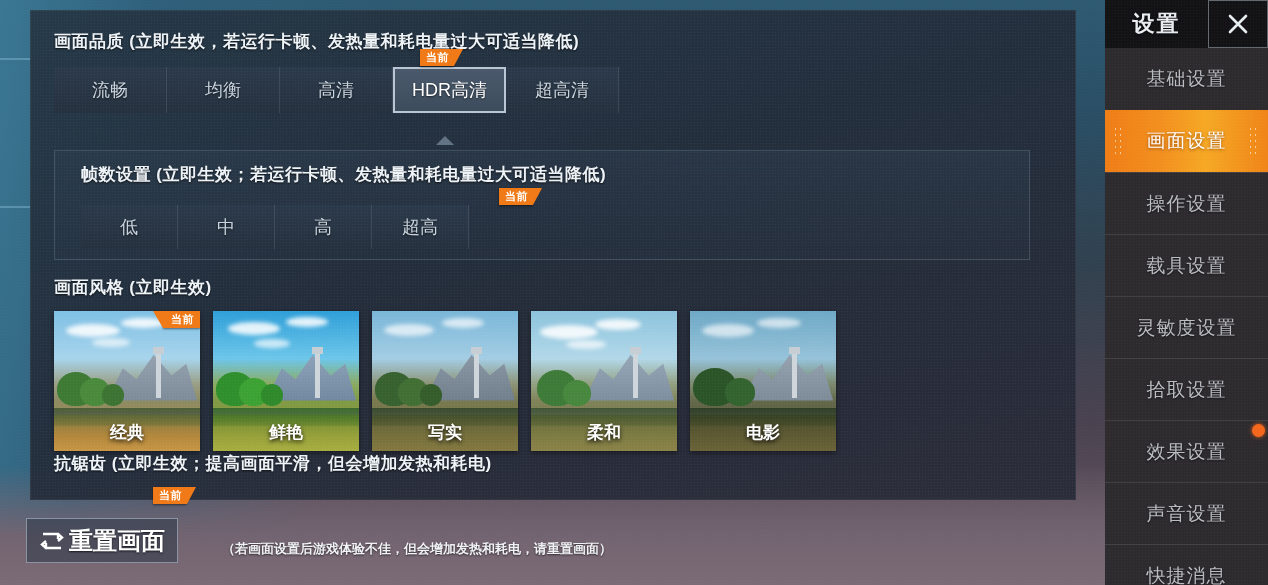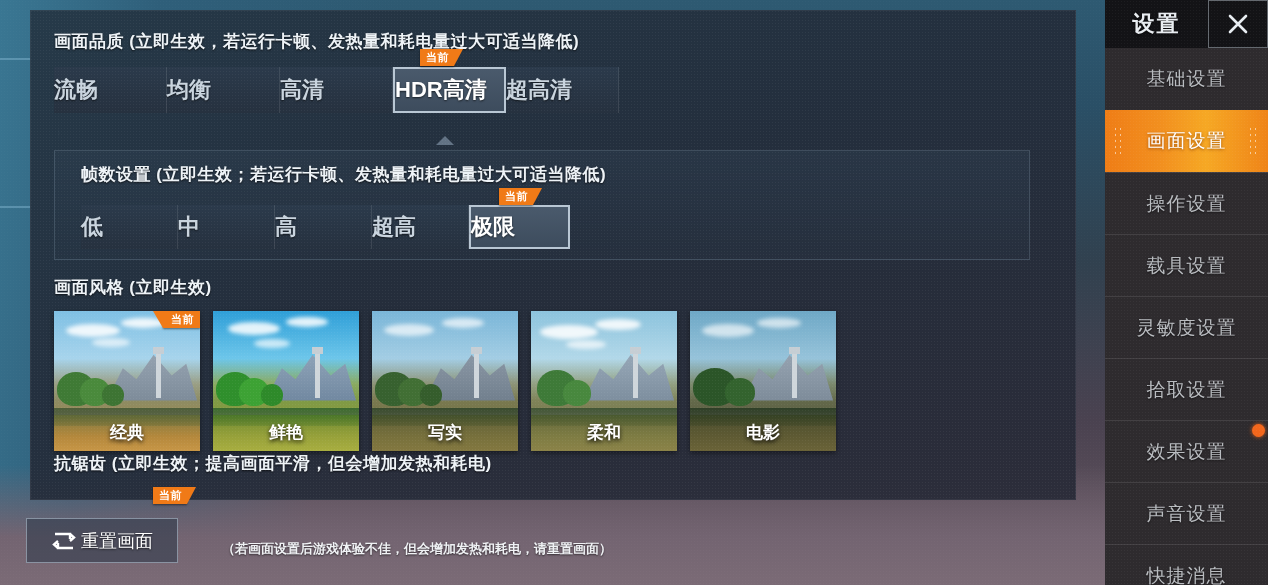--- a/index.html
+++ b/index.html
@@ -43,22 +43,22 @@
     text-shadow:0 1px 2px rgba(0,0,0,.7);
     white-space:nowrap;
   }
 
   
   .seg-wrap{ position:relative; display:flex; }
   .seg-btn{
     position:relative;
     background:linear-gradient(180deg,#2b3a4b 0%,#26313f 100%);
     border-right:1px solid rgba(255,255,255,.10);
-    color:#c9d4de; font-size:22px; font-weight:bold;
-    display:flex; align-items:center; 
+    color:#c9d4de; font-size:18px; font-weight:normal;
+    display:flex; align-items:center; justify-content:center;
     text-shadow:0 1px 2px rgba(0,0,0,.6);
     cursor:pointer;
   }
   .seg-btn:last-child{ border-right:none; }
   .seg-btn.selected{
     background:linear-gradient(180deg,#4a5a6c 0%,#3d4c5d 100%);
     border:2px solid #b9c7d4;
     color:#ffffff;
     z-index:3;
   }
@@ -140,21 +140,21 @@
   
   #reset-btn{
     position:absolute; left:26px; top:518px; width:152px; height:45px;
     border:1px solid rgba(190,205,220,.55);
     background:rgba(52,62,78,.62);
     background-image:radial-gradient(rgba(255,255,255,.16) .5px,transparent .5px);
     background-size:4px 4px;
     display:flex; align-items:center; justify-content:center; gap:4px;
     cursor:pointer;
   }
-  #reset-label{ color:#fff; font-size:18px; font-weight:normal; text-shadow:0 1px 2px rgba(0,0,0,.7); }
+  #reset-label{ color:#fff; font-size:24px; font-weight:bold; text-shadow:0 1px 2px rgba(0,0,0,.7); }
   #reset-hint{
     position:absolute; left:222px; top:540px;
     color:#f0f2f5; font-size:13px; font-weight:bold; white-space:nowrap;
     text-shadow:0 1px 2px rgba(0,0,0,.6);
   }
 
   
   #sidebar{ position:absolute; right:0; top:0; width:163px; height:585px;
     background:#2e2b2e; }
   #sidebar::after{ content:""; position:absolute; inset:0; pointer-events:none;
@@ -233,23 +233,20 @@
         <span>低</span>
       </div>
       <div class="seg-btn">
         <span>中</span>
       </div>
       <div class="seg-btn">
         <span>高</span>
       </div>
       <div class="seg-btn">
         <span>超高</span>
-      </div>
-      <div class="seg-btn selected">
-        <span>极限</span>
       </div>
       <div class="cur-badge" style="left:418px; top:-17px;">当前</div>
     </div>
   </div>
 
   <div id="style-block">
     <div class="section-title" id="style-title">画面风格 (立即生效)</div>
     <div id="style-row">
 
       <div class="style-card selected">

